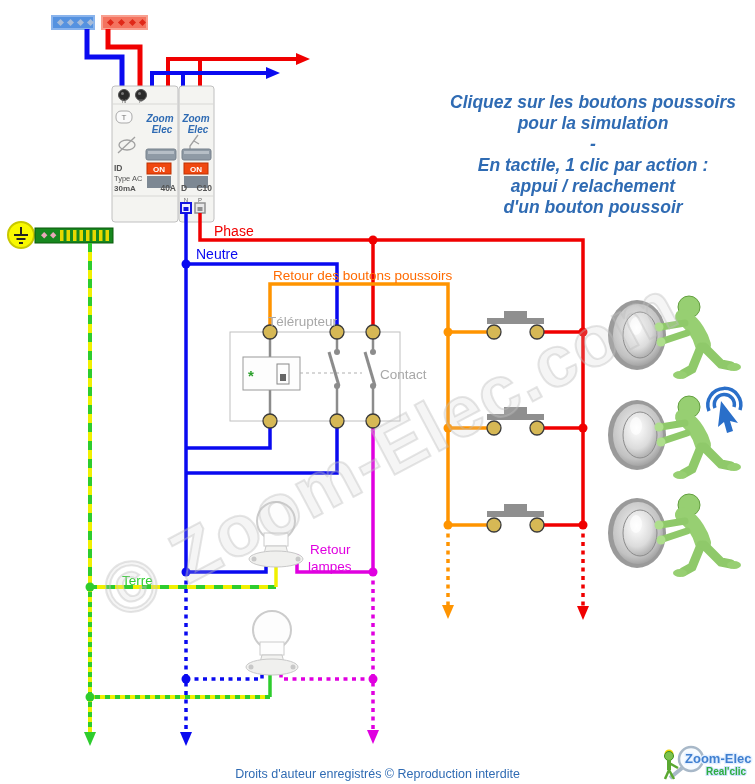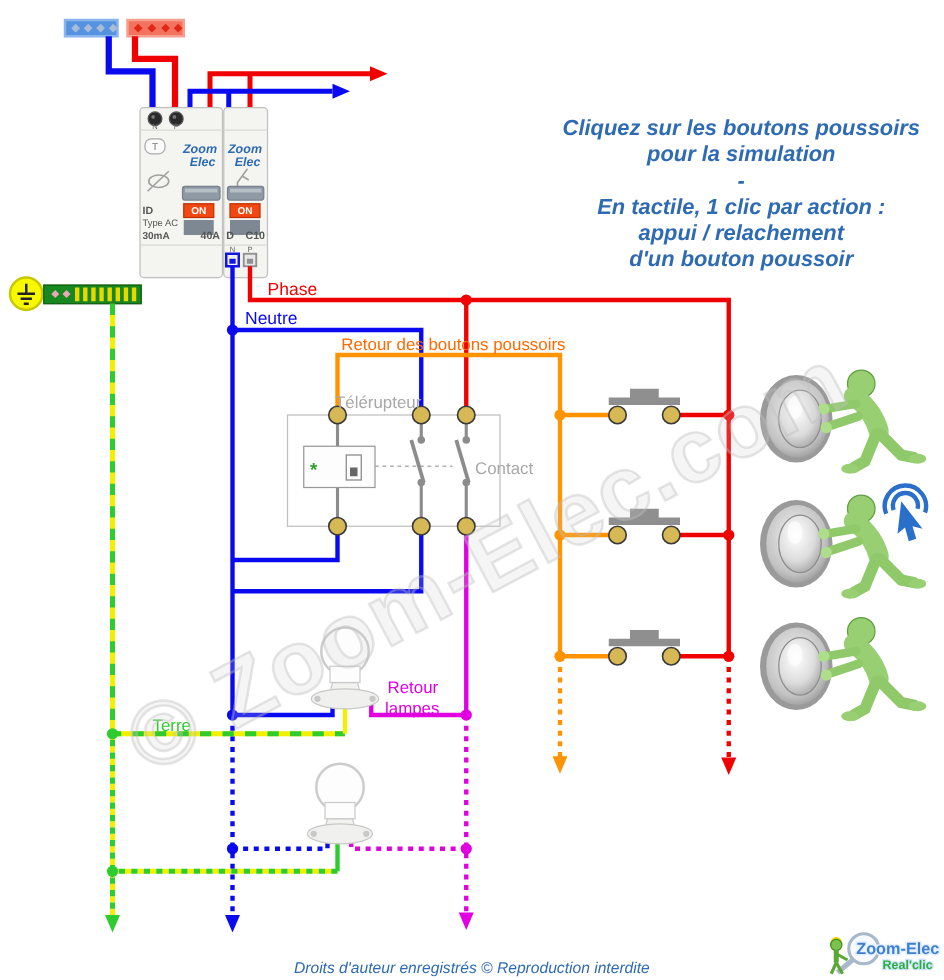--- a/index.html
+++ b/index.html
@@ -7,21 +7,21 @@
          font-family:"Liberation Sans",sans-serif;}
   #circuit{position:absolute;left:0;top:0;z-index:1;}
   .watermark{position:absolute;left:40px;top:408px;width:700px;text-align:center;z-index:2;
     transform:rotate(-28deg);font-weight:bold;font-size:72px;letter-spacing:2px;
     color:rgba(205,205,205,0.20);-webkit-text-stroke:2px rgba(190,190,190,0.40);
     pointer-events:none;white-space:nowrap;}
   .instructions{position:absolute;left:422px;top:92px;width:342px;z-index:3;
     text-align:center;color:#2f6bb3;font-weight:bold;font-style:italic;
     font-size:17.5px;line-height:21px;}
   .footer{position:absolute;left:0;right:0;bottom:3px;z-index:3;text-align:center;
-    color:#2f6bb3;font-size:12.5px;font-style:italic;}
+    color:#2f6bb3;font-size:12.5px;}
   .logo{position:absolute;right:2px;bottom:0;z-index:3;}
   svg text{font-family:"Liberation Sans",sans-serif;}
 </style>
 </head>
 <body>
 
 <div id="stage">
 
 <svg id="circuit" width="755" height="784" viewBox="0 0 755 784">
   <defs>

